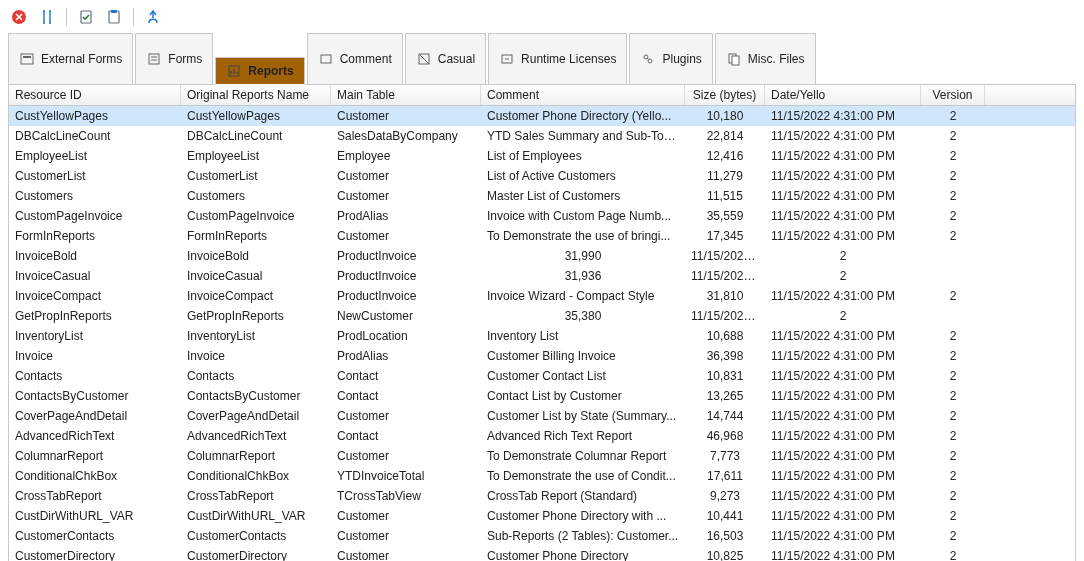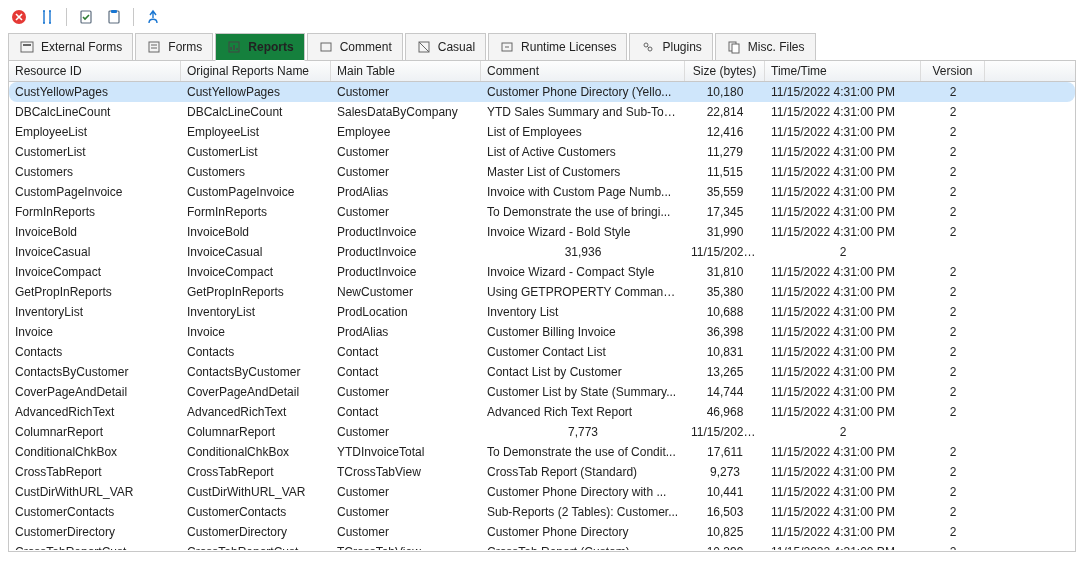--- a/index.html
+++ b/index.html
@@ -38,23 +38,24 @@
     align-items: center;
     gap: 6px;
     padding: 5px 10px;
     border: 1px solid #c8c8c8;
     background: #f4f4f4;
     cursor: pointer;
     position: relative;
     top: 1px;
   }
   .tab.active {
-    background: #15803d;
+    background: #a16207;
     border-bottom: 1px solid #fff;
     font-weight: 600;
+    margin-top: 24px;
   }
   .tab .ticon { width:16px; height:16px; display:flex; align-items:center; justify-content:center; }
 
   
   .grid-wrap {
     border: 1px solid #c8c8c8;
     margin-top: -1px;
     height: 492px;
     overflow: hidden;
   }
@@ -84,21 +85,21 @@
     height: 20px;
     align-items: center;
   }
   .row .cell {
     padding: 0 6px;
     white-space: nowrap;
     overflow: hidden;
     text-overflow: ellipsis;
   }
   .row .cell.right { text-align: center; }
-  .row.sel { background: #cfe6fb; border-radius: 8px; }
+  .row.sel { background: #cfe6fb; }
 </style>
 </head>
 <body>
 
 <div class="window">
 
   <div class="top-toolbar">
     <div class="ic">
       <svg width="16" height="16">
           <circle cx="8" cy="8" r="7" fill="#e53935"></circle>
@@ -207,21 +208,21 @@
     </div>
   </div>
 
   <div class="grid-wrap">
     <div class="grid-head">
       <div class="hcell">Resource ID</div>
       <div class="hcell">Original Reports Name</div>
       <div class="hcell">Main Table</div>
       <div class="hcell">Comment</div>
       <div class="hcell right">Size (bytes)</div>
-      <div class="hcell">Time/Time</div>
+      <div class="hcell">Date/Yello</div>
       <div class="hcell right">Version</div>
     </div>
     <div class="grid-body" id="grid-body">
         <div class="row sel">
           <div class="cell">CustYellowPages</div>
           <div class="cell">CustYellowPages</div>
           <div class="cell">Customer</div>
           <div class="cell">Customer Phone Directory (Yello...</div>
           <div class="cell right">10,180</div>
           <div class="cell">11/15/2022 4:31:00 PM</div>
@@ -278,21 +279,20 @@
           <div class="cell">Customer</div>
           <div class="cell">To Demonstrate the use of bringi...</div>
           <div class="cell right">17,345</div>
           <div class="cell">11/15/2022 4:31:00 PM</div>
           <div class="cell right">2</div>
         </div>
         <div class="row">
           <div class="cell">InvoiceBold</div>
           <div class="cell">InvoiceBold</div>
           <div class="cell">ProductInvoice</div>
-          <div class="cell">Invoice Wizard - Bold Style</div>
           <div class="cell right">31,990</div>
           <div class="cell">11/15/2022 4:31:00 PM</div>
           <div class="cell right">2</div>
         </div>
         <div class="row">
           <div class="cell">InvoiceCasual</div>
           <div class="cell">InvoiceCasual</div>
           <div class="cell">ProductInvoice</div>
           <div class="cell right">31,936</div>
           <div class="cell">11/15/2022 4:31:00 PM</div>
@@ -304,21 +304,20 @@
           <div class="cell">ProductInvoice</div>
           <div class="cell">Invoice Wizard - Compact Style</div>
           <div class="cell right">31,810</div>
           <div class="cell">11/15/2022 4:31:00 PM</div>
           <div class="cell right">2</div>
         </div>
         <div class="row">
           <div class="cell">GetPropInReports</div>
           <div class="cell">GetPropInReports</div>
           <div class="cell">NewCustomer</div>
-          <div class="cell">Using GETPROPERTY Command t...</div>
           <div class="cell right">35,380</div>
           <div class="cell">11/15/2022 4:31:00 PM</div>
           <div class="cell right">2</div>
         </div>
         <div class="row">
           <div class="cell">InventoryList</div>
           <div class="cell">InventoryList</div>
           <div class="cell">ProdLocation</div>
           <div class="cell">Inventory List</div>
           <div class="cell right">10,688</div>
@@ -367,20 +366,21 @@
           <div class="cell">Contact</div>
           <div class="cell">Advanced Rich Text Report</div>
           <div class="cell right">46,968</div>
           <div class="cell">11/15/2022 4:31:00 PM</div>
           <div class="cell right">2</div>
         </div>
         <div class="row">
           <div class="cell">ColumnarReport</div>
           <div class="cell">ColumnarReport</div>
           <div class="cell">Customer</div>
+          <div class="cell">To Demonstrate Columnar Report</div>
           <div class="cell right">7,773</div>
           <div class="cell">11/15/2022 4:31:00 PM</div>
           <div class="cell right">2</div>
         </div>
         <div class="row">
           <div class="cell">ConditionalChkBox</div>
           <div class="cell">ConditionalChkBox</div>
           <div class="cell">YTDInvoiceTotal</div>
           <div class="cell">To Demonstrate the use of Condit...</div>
           <div class="cell right">17,611</div>

